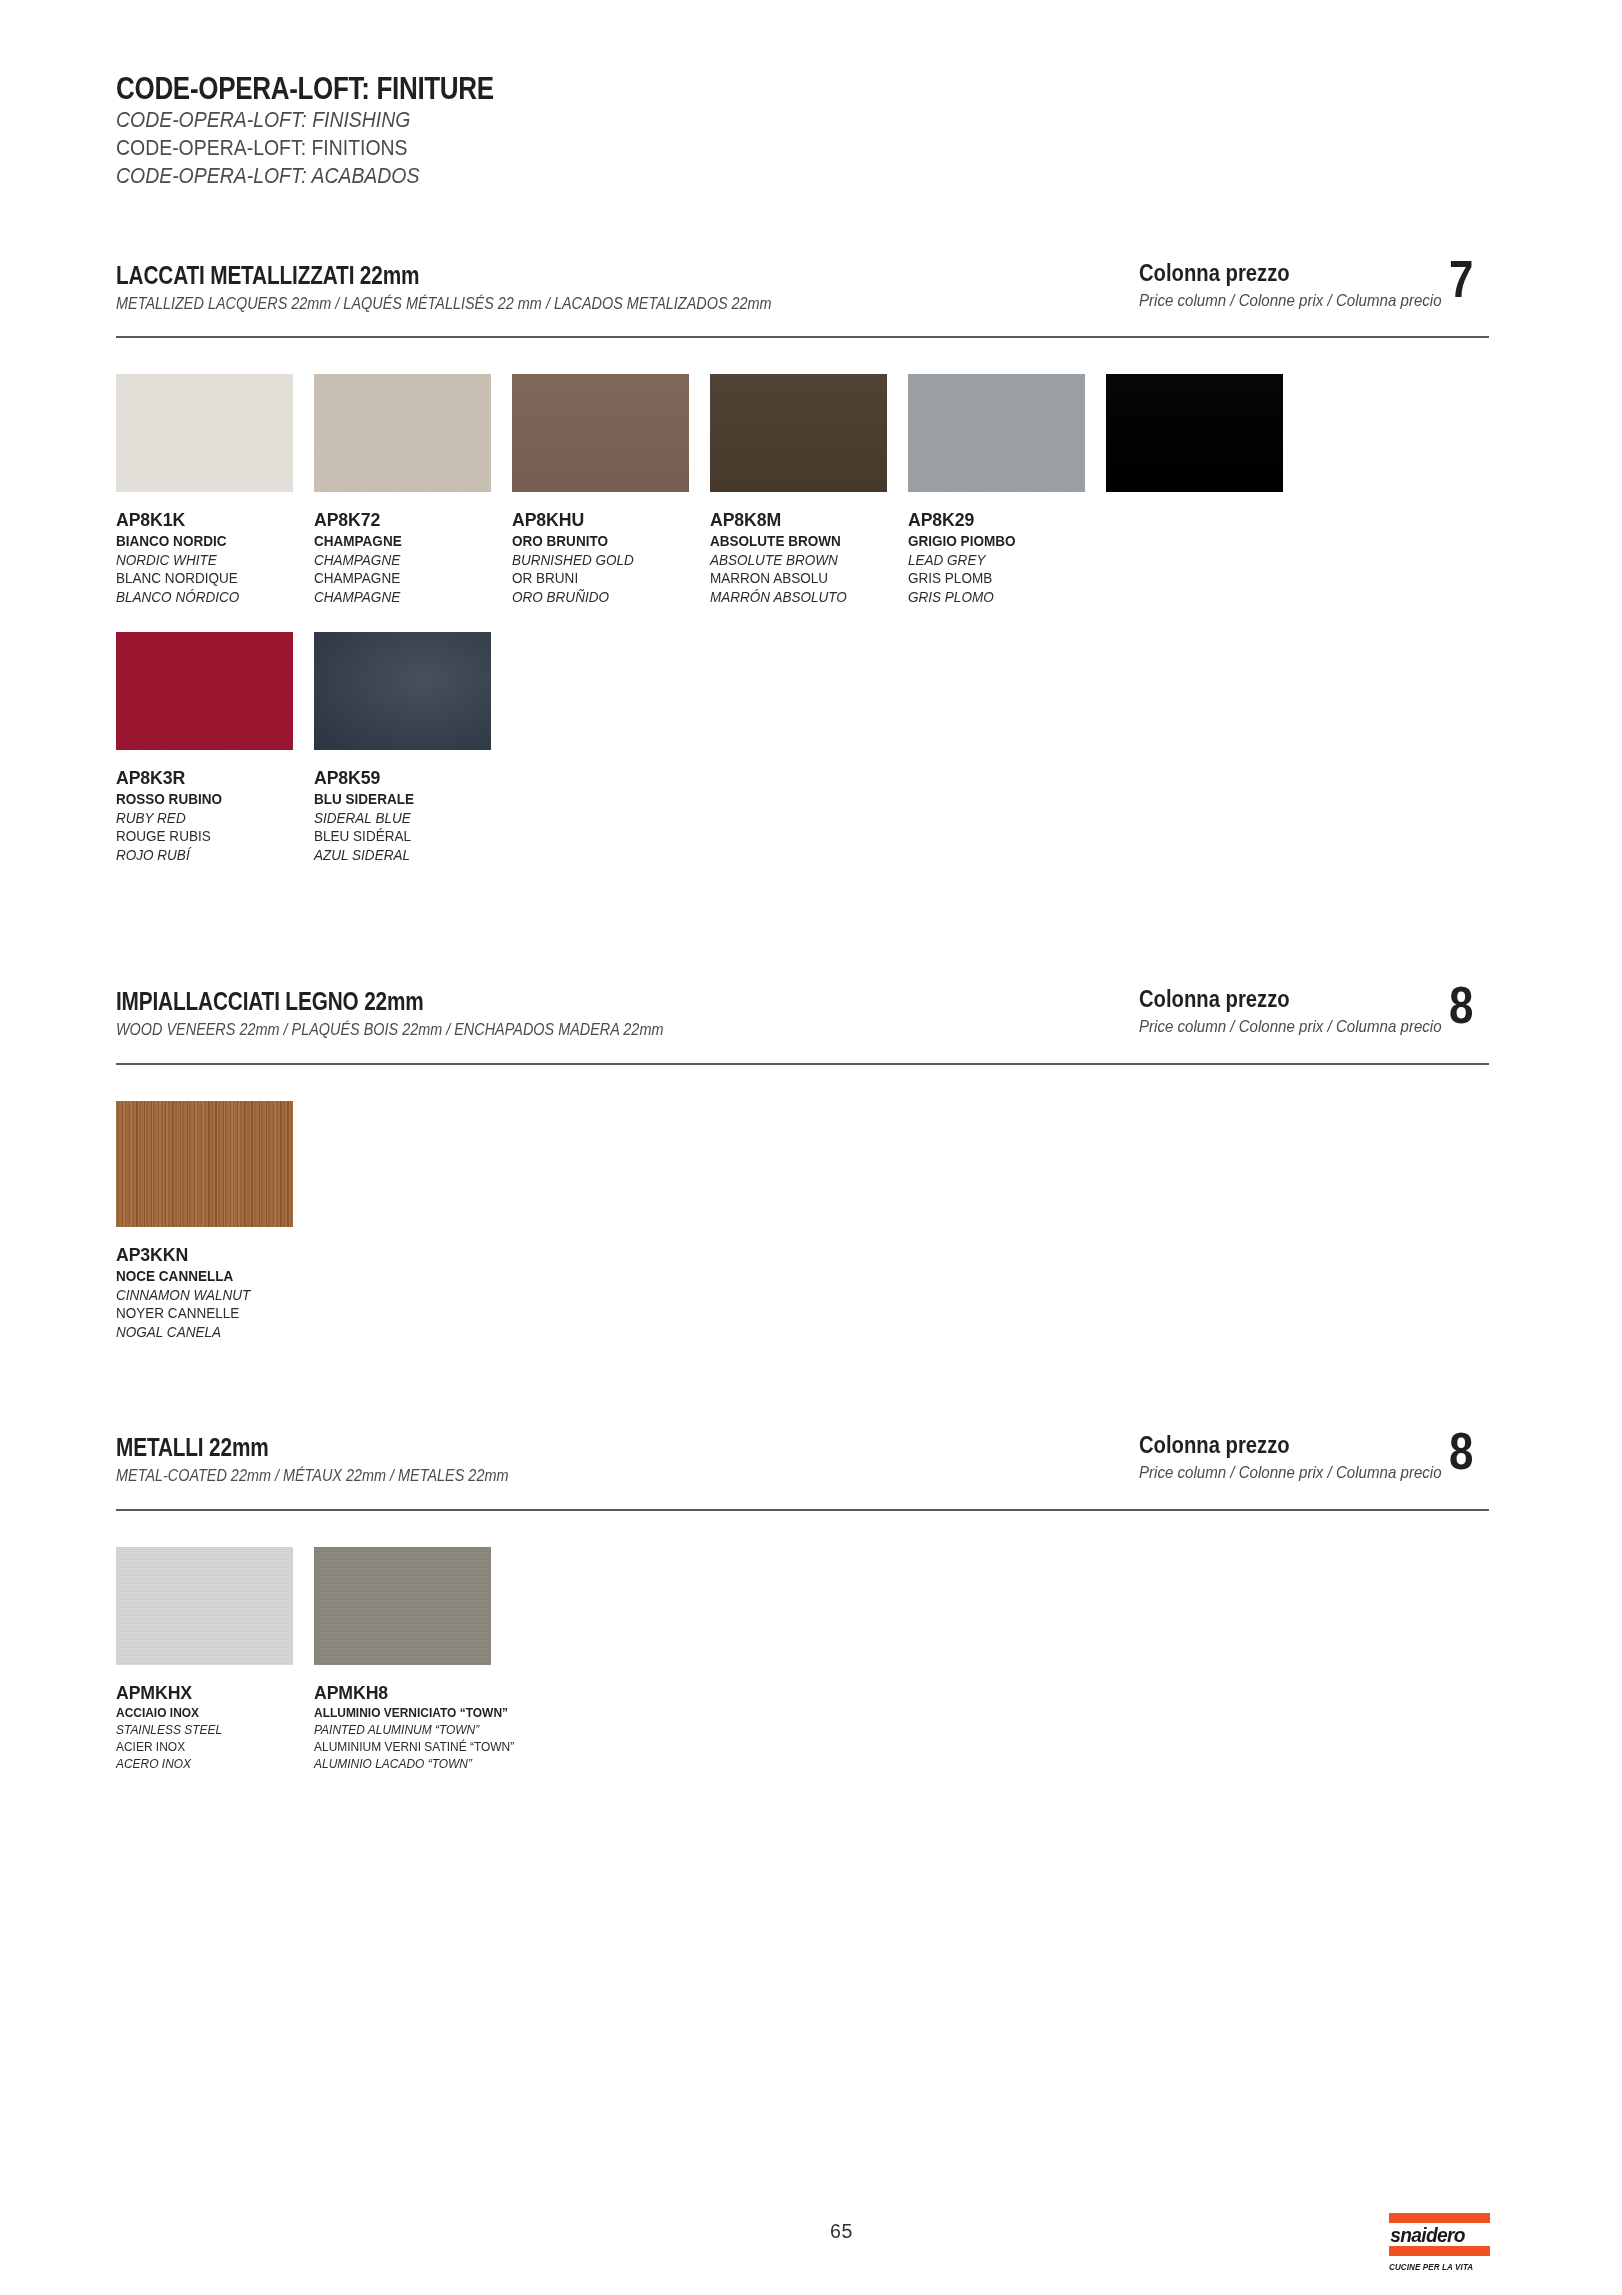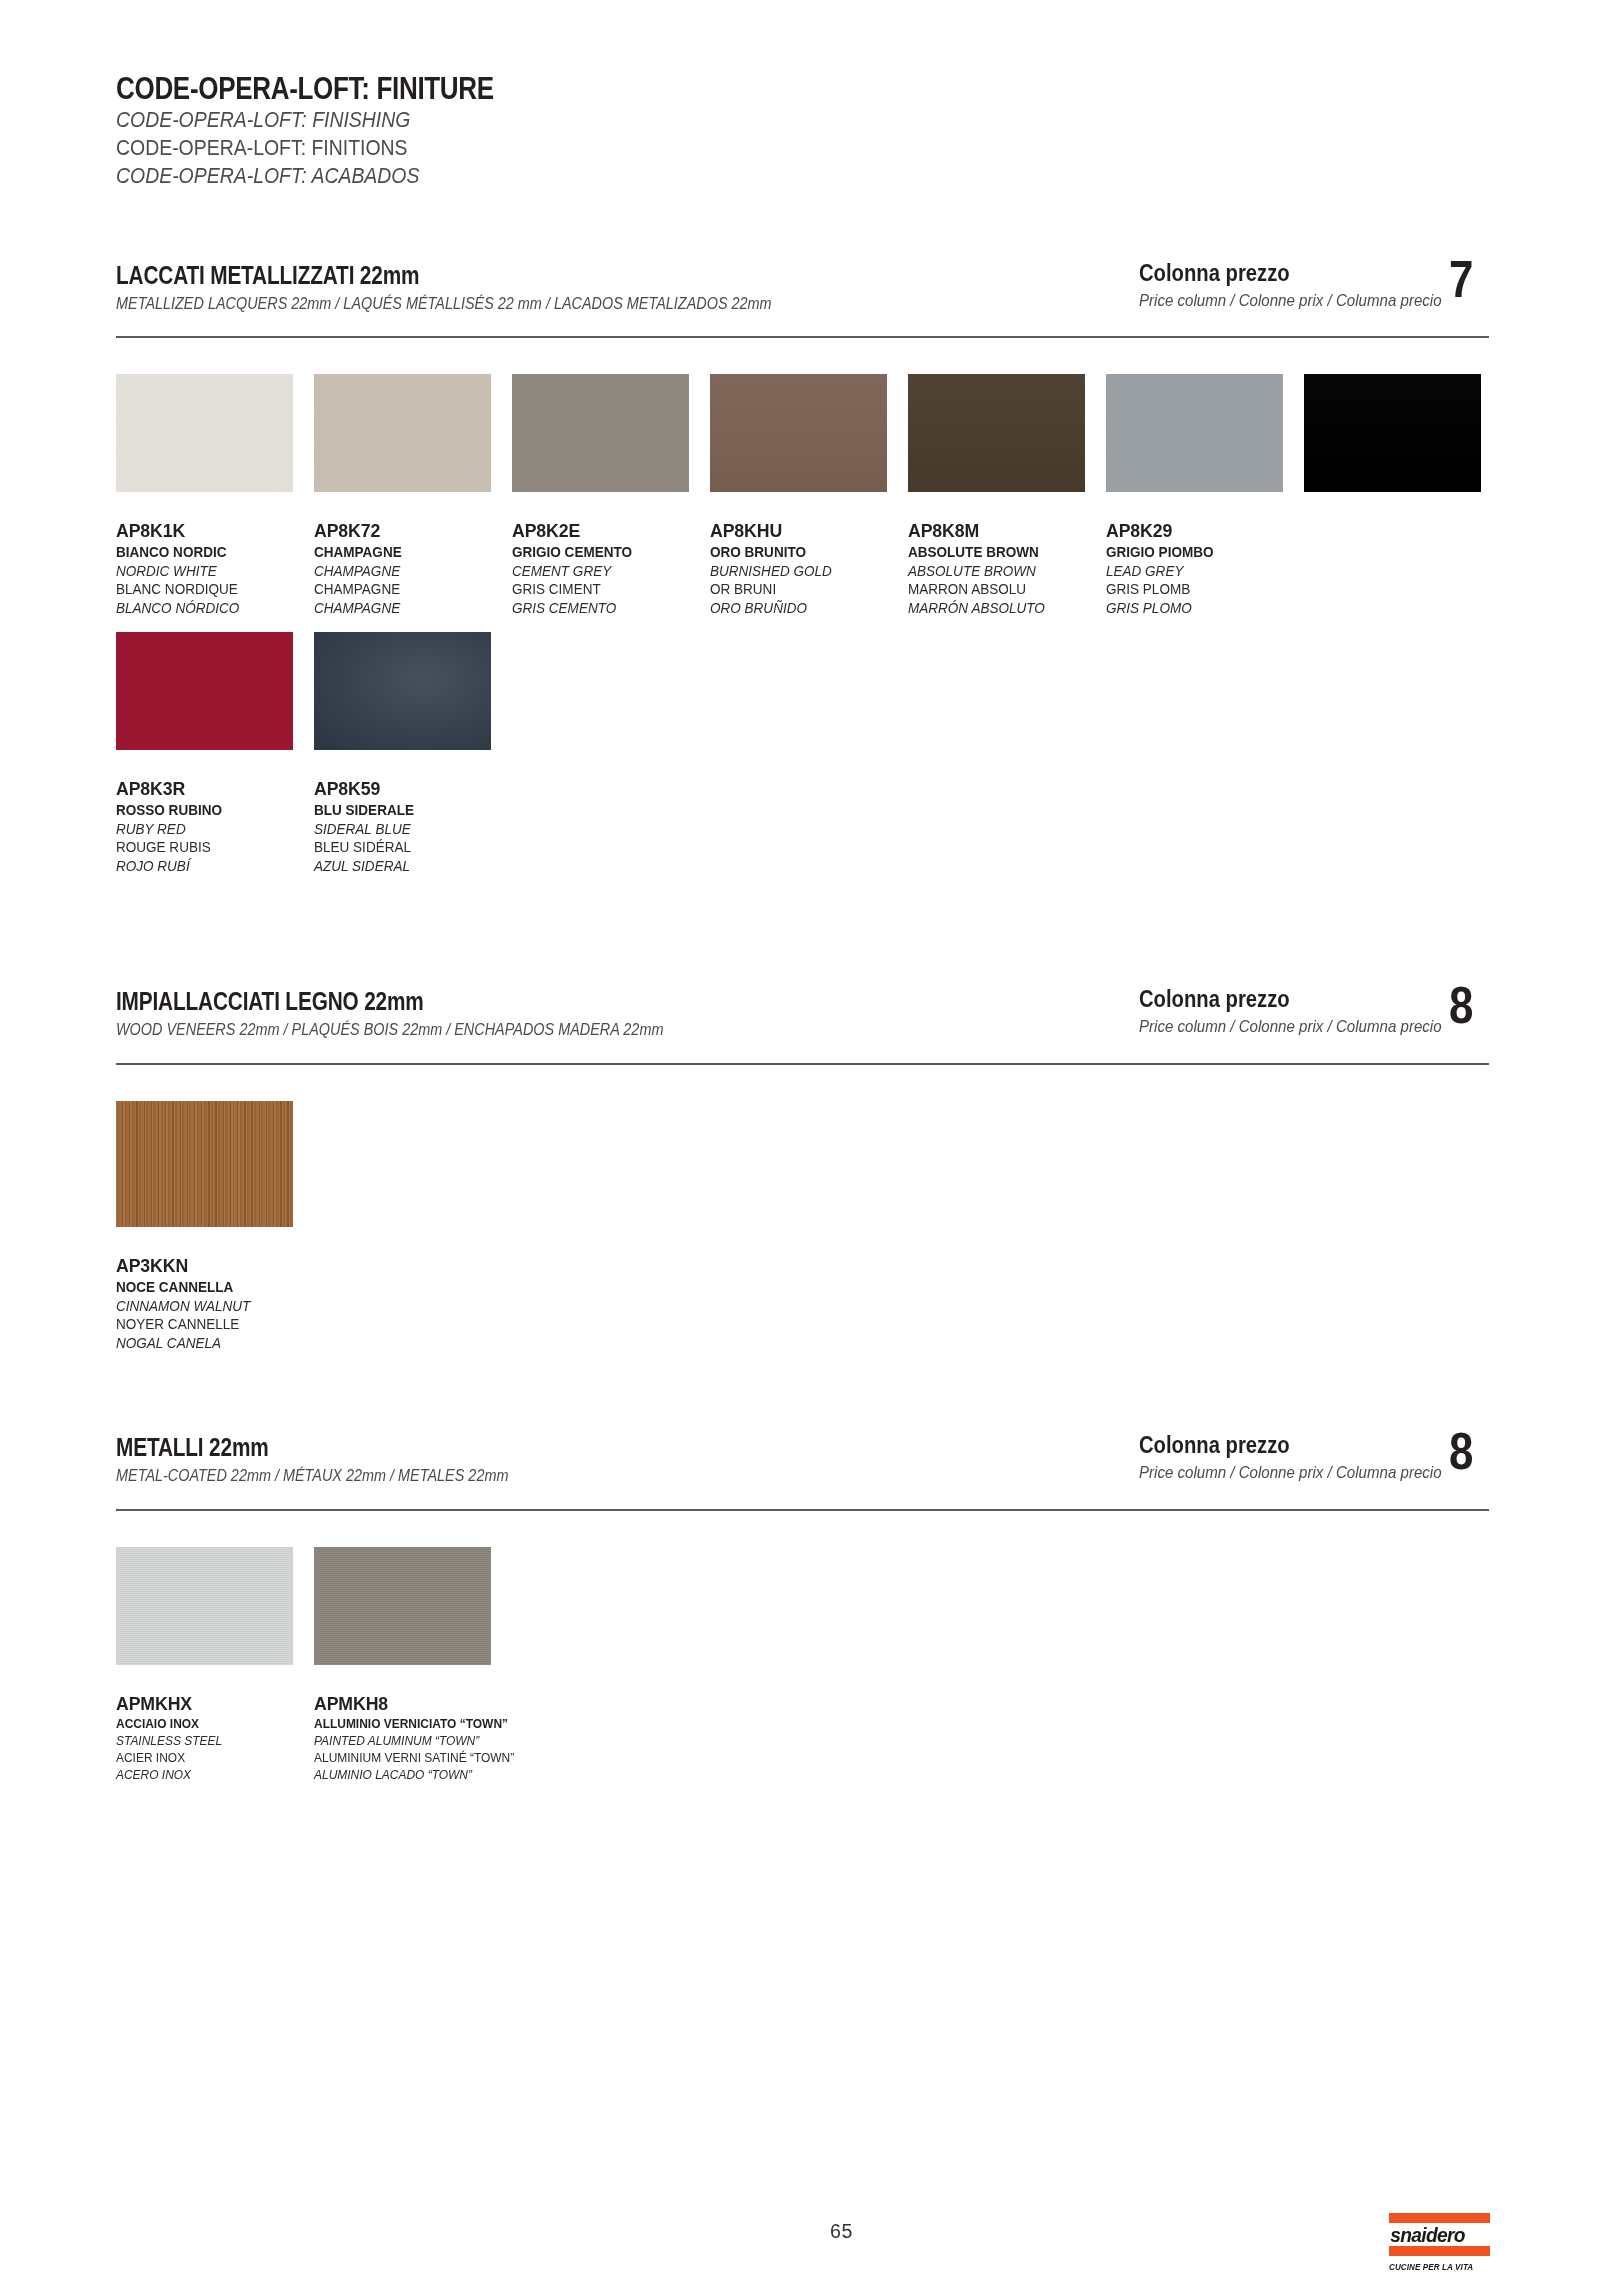--- a/index.html
+++ b/index.html
@@ -145,21 +145,21 @@
     position: relative;
     overflow: hidden;
   }
   .chip .tex {
     position: absolute;
     inset: 0;
   }
   .chip.tall { height: 126px; }
 
   .labels {
-    margin-top: 28px;
+    margin-top: 17px;
     white-space: nowrap;
   }
   .code {
     font-size: 17.7px;
     font-weight: bold;
     color: #231f20;
     line-height: 1.30;
     letter-spacing: -0.1px;
   }
   .l-it {
@@ -289,32 +289,20 @@
       <div class="labels">
         <div class="code">AP8K72</div>
         <div class="l-it">CHAMPAGNE</div>
         <div class="l-en">CHAMPAGNE</div>
         <div class="l-fr">CHAMPAGNE</div>
         <div class="l-es">CHAMPAGNE</div>
       </div>
     </div>
     <div class="swatch-cell">
       <div class="chip">
-          <div class="tex" style="background: radial-gradient(rgb(152, 146, 138) 22%, transparent 23%) 0px 0px / 3.3px 3.3px, radial-gradient(rgb(132, 126, 118) 22%, transparent 23%) 1.3px 2px / 4.6px 4.6px, radial-gradient(rgb(148, 142, 134) 18%, transparent 19%) 0.7px 0.7px / 2px 2px rgb(142, 136, 128);"></div>
-        </div>
-      <div class="labels">
-        <div class="code">AP8K2E</div>
-        <div class="l-it">GRIGIO CEMENTO</div>
-        <div class="l-en">CEMENT GREY</div>
-        <div class="l-fr">GRIS CIMENT</div>
-        <div class="l-es">GRIS CEMENTO</div>
-      </div>
-    </div>
-    <div class="swatch-cell">
-      <div class="chip">
           <div class="tex" style="background: linear-gradient(rgb(127, 104, 89) 0%, rgb(122, 99, 84) 55%, rgb(117, 94, 79) 100%) rgb(122, 99, 84);"></div>
         </div>
       <div class="labels">
         <div class="code">AP8KHU</div>
         <div class="l-it">ORO BRUNITO</div>
         <div class="l-en">BURNISHED GOLD</div>
         <div class="l-fr">OR BRUNI</div>
         <div class="l-es">ORO BRUÑIDO</div>
       </div>
     </div>

